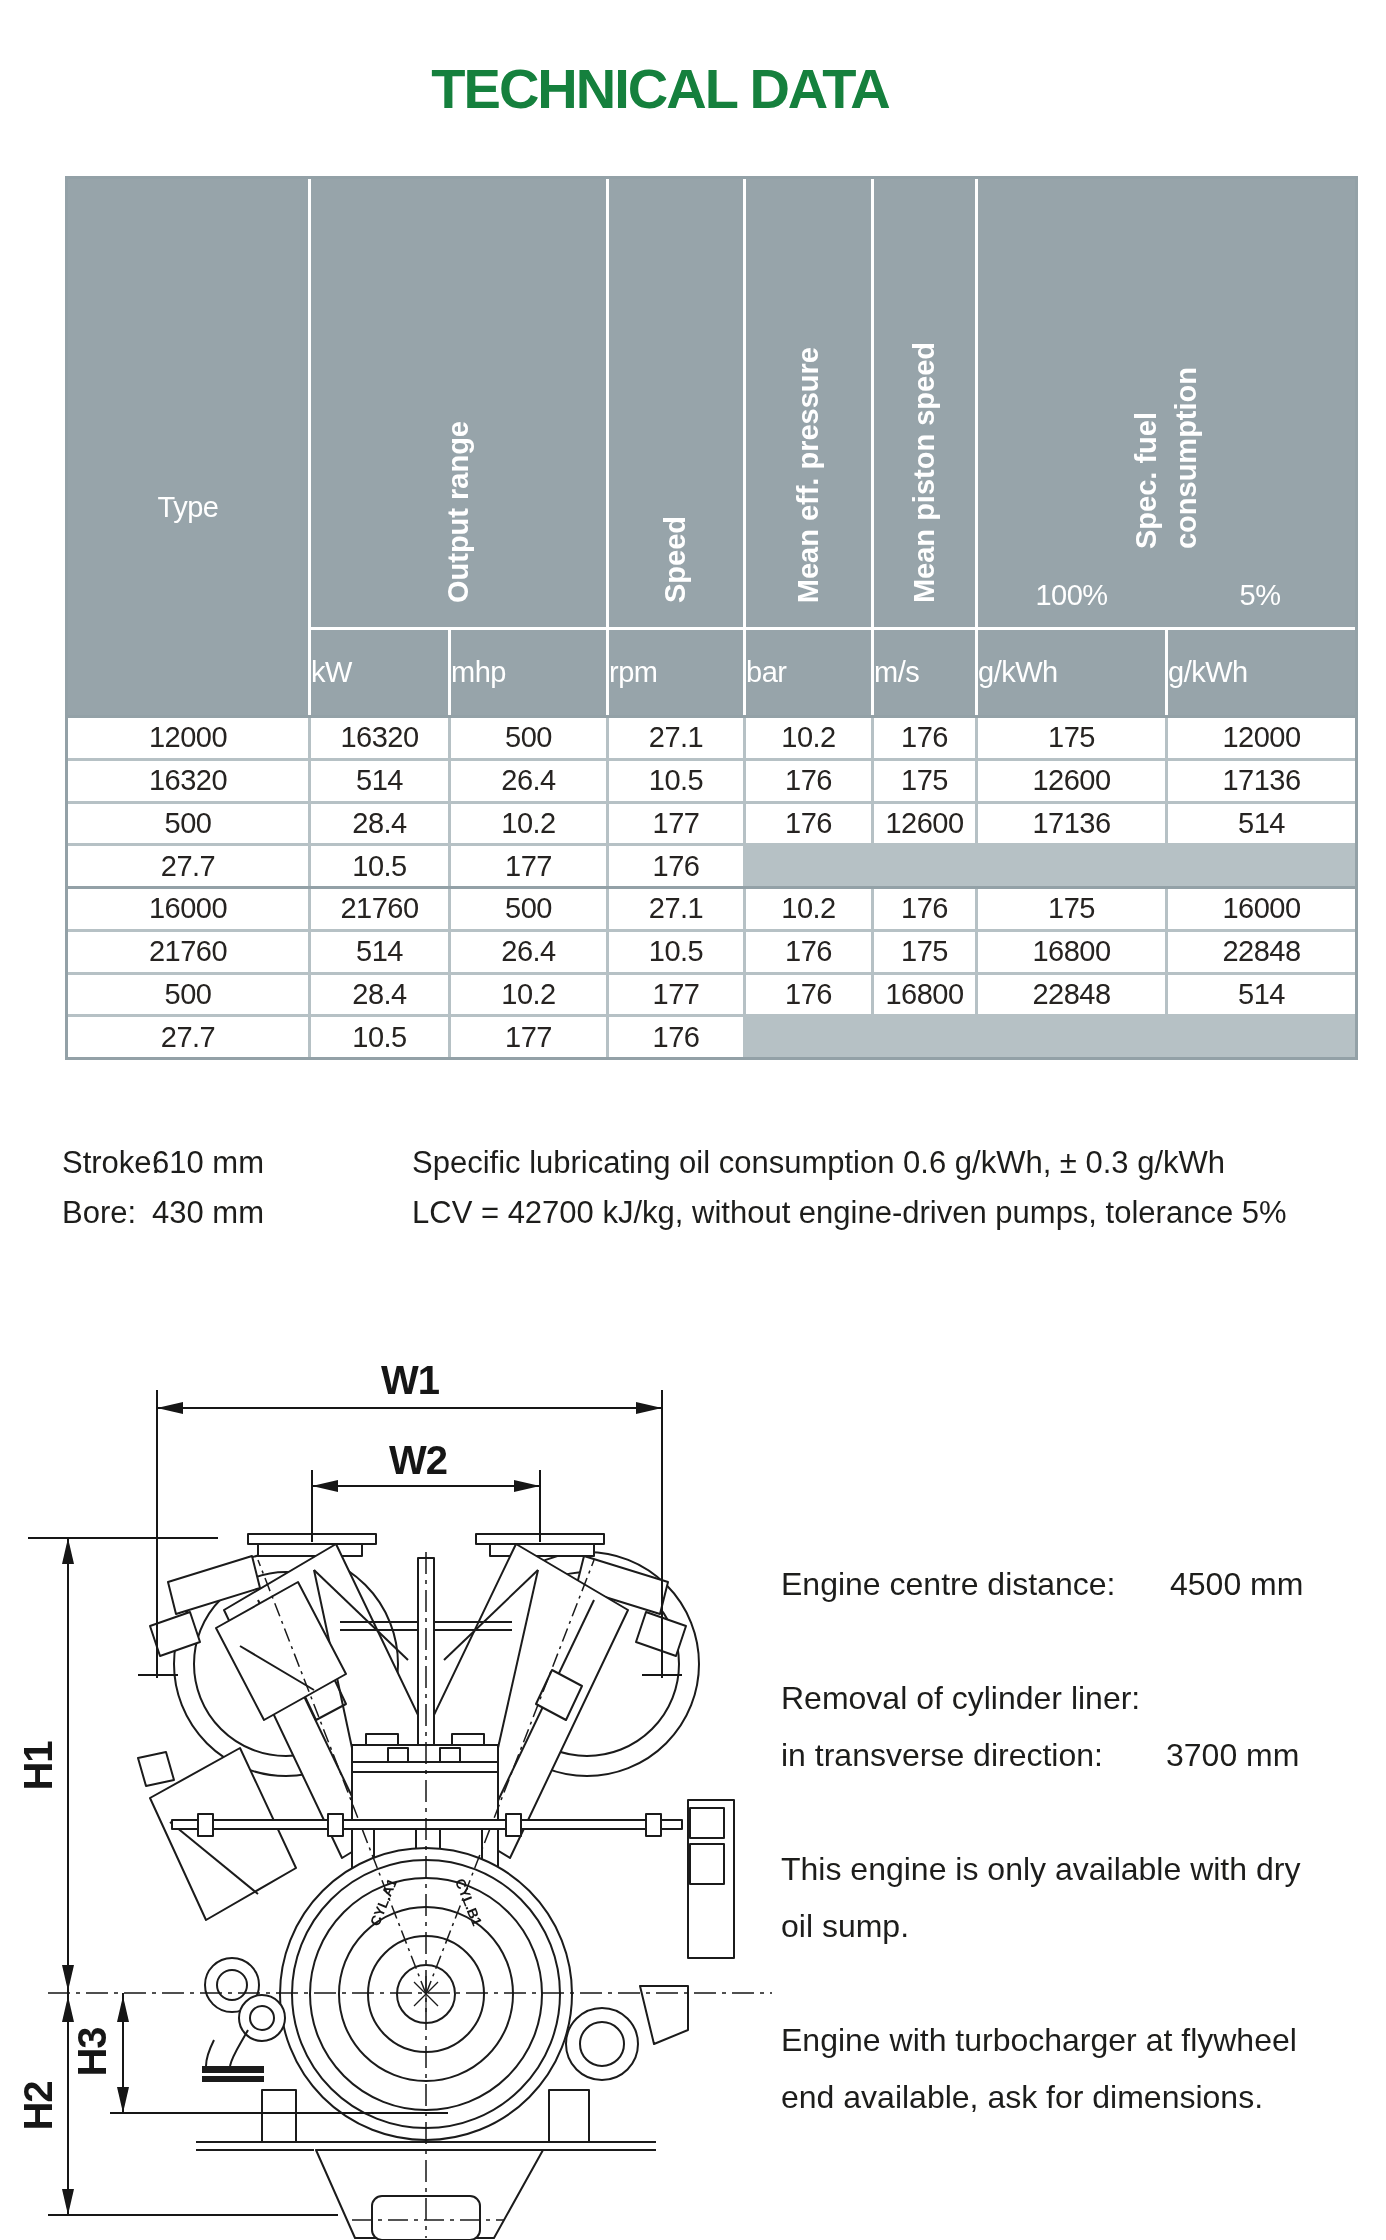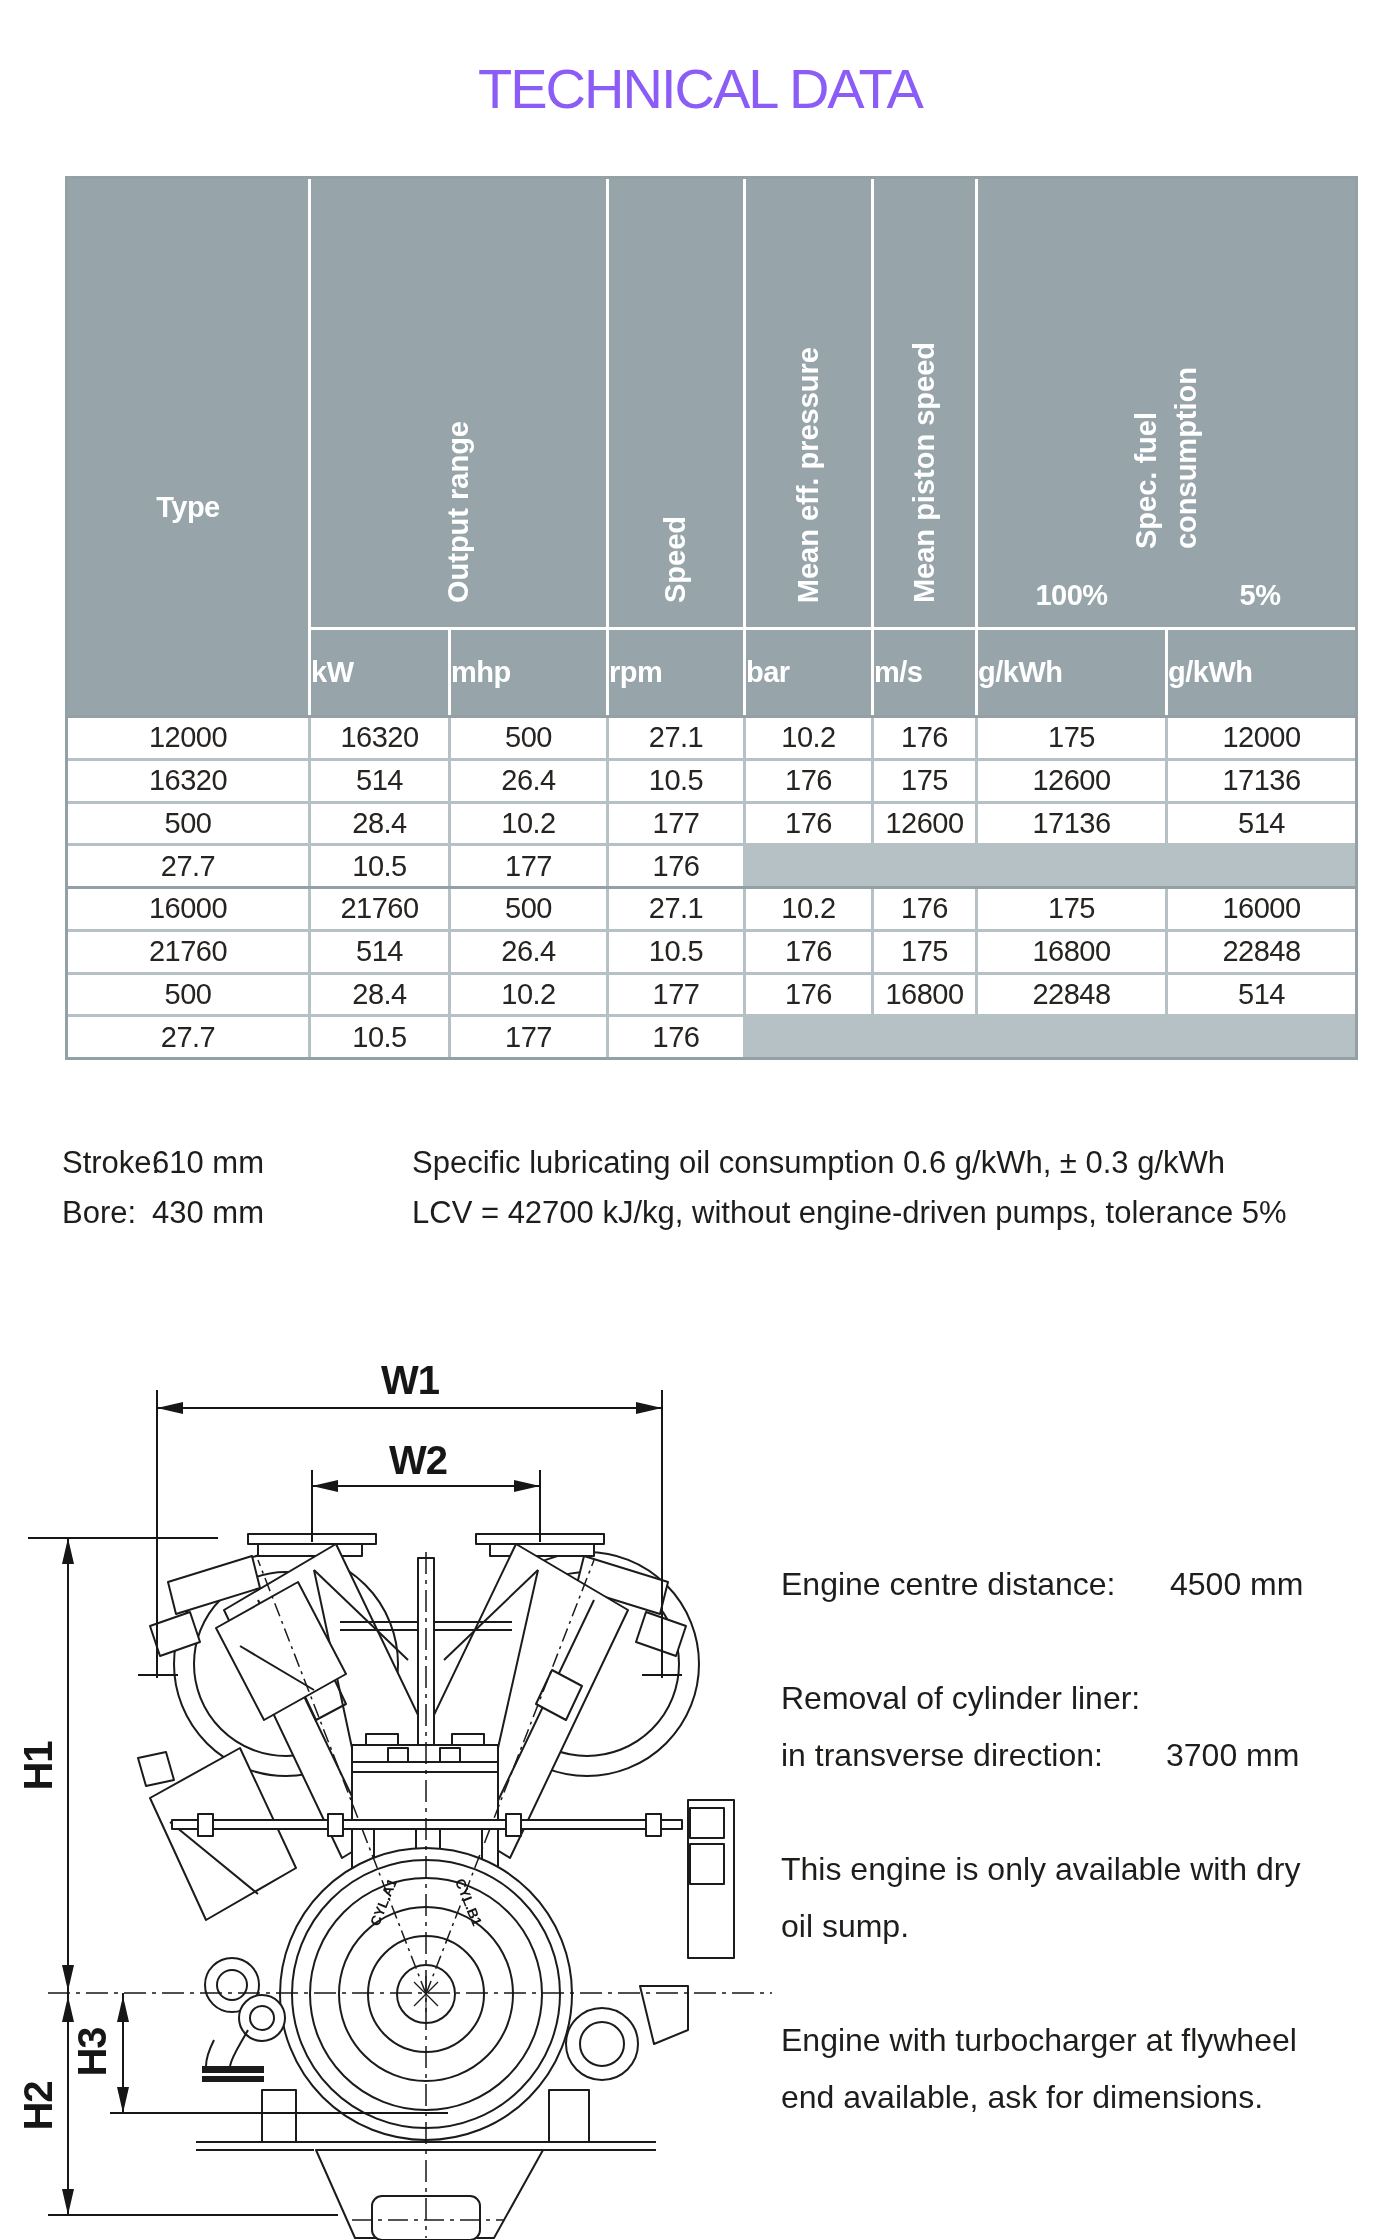--- a/index.html
+++ b/index.html
@@ -7,36 +7,36 @@
     --gridline:#b6c1c5;
     --groupline:#93a1a7;
     --ink:#1d1d1b;
   }
   *{box-sizing:border-box;margin:0;padding:0}
   html,body{width:1386px;height:2240px;background:#fff;font-family:"Liberation Sans",sans-serif;color:var(--ink);position:relative;overflow:hidden}
 
   .abs{position:absolute}
 
   
-  .page-title{left:700px;top:56px;transform:translateX(-50%);font-size:56px;font-weight:normal;letter-spacing:-2px;white-space:nowrap;color:#8b5cf6}
+  .page-title{left:660px;top:56px;transform:translateX(-50%);font-size:56px;font-weight:bold;letter-spacing:-2px;white-space:nowrap;color:#15803d}
 
   
   .datatable{left:65px;top:176px;width:1293px;border:3px solid var(--groupline);background:#fff}
   .cols{display:grid;grid-template-columns:240px 137px 155px 134px 125px 101px 187px 1fr;gap:3px}
   .thead{height:536px;background:#fff;grid-template-rows:448px 1fr}
   .hcell{background:var(--hdr);display:flex;align-items:flex-end;justify-content:center;padding-bottom:24px}
   .type-hcell{grid-column:1;grid-row:1/3;flex-direction:column;justify-content:center;align-items:center;padding:0}
   .type-hcell .hlabel{margin-top:120px}
   .span2{grid-column:2/4;grid-row:1}
   .c4{grid-column:4;grid-row:1}.c5{grid-column:5;grid-row:1}.c6{grid-column:6;grid-row:1}
   .fuel-hcell{grid-column:7/9;grid-row:1;background:var(--hdr);display:flex;flex-direction:column;padding:0}
   .fuel-rot{flex:1;display:flex;justify-content:center;align-items:flex-end;gap:6px;padding-bottom:14px}
   .fuel-loads{height:64px;display:grid;grid-template-columns:187px 1fr}
   .fuel-loads .hlabel{display:flex;align-items:center;justify-content:center}
-  .hlabel{color:#fff;font-weight:bold;font-size:29px;letter-spacing:-0.5px}
+  .hlabel{color:#fff;font-weight:normal;font-size:29px;letter-spacing:-0.5px}
   .vlabel{writing-mode:vertical-rl;transform:rotate(180deg);color:#fff;font-weight:bold;font-size:29px;letter-spacing:0;line-height:1.15}
   .ucell{background:var(--hdr);display:flex;align-items:center;justify-content:flex-start}
   .u2{grid-column:2}.u3{grid-column:3}.u4{grid-column:4}.u5{grid-column:5}.u6{grid-column:6}.u7{grid-column:7}.u8{grid-column:8}
 
   .tbody{background:var(--groupline);padding-top:3px}
   .tgroup{height:168px;background:var(--gridline)}
   .tgroup + .tgroup{margin-top:3px}
   .cell{background:#fff;display:flex;align-items:center;justify-content:center;font-size:29px;letter-spacing:-0.5px;color:#262321}
   .type-cell{grid-row:1/5;grid-column:1;font-weight:bold;font-size:30px}
 

